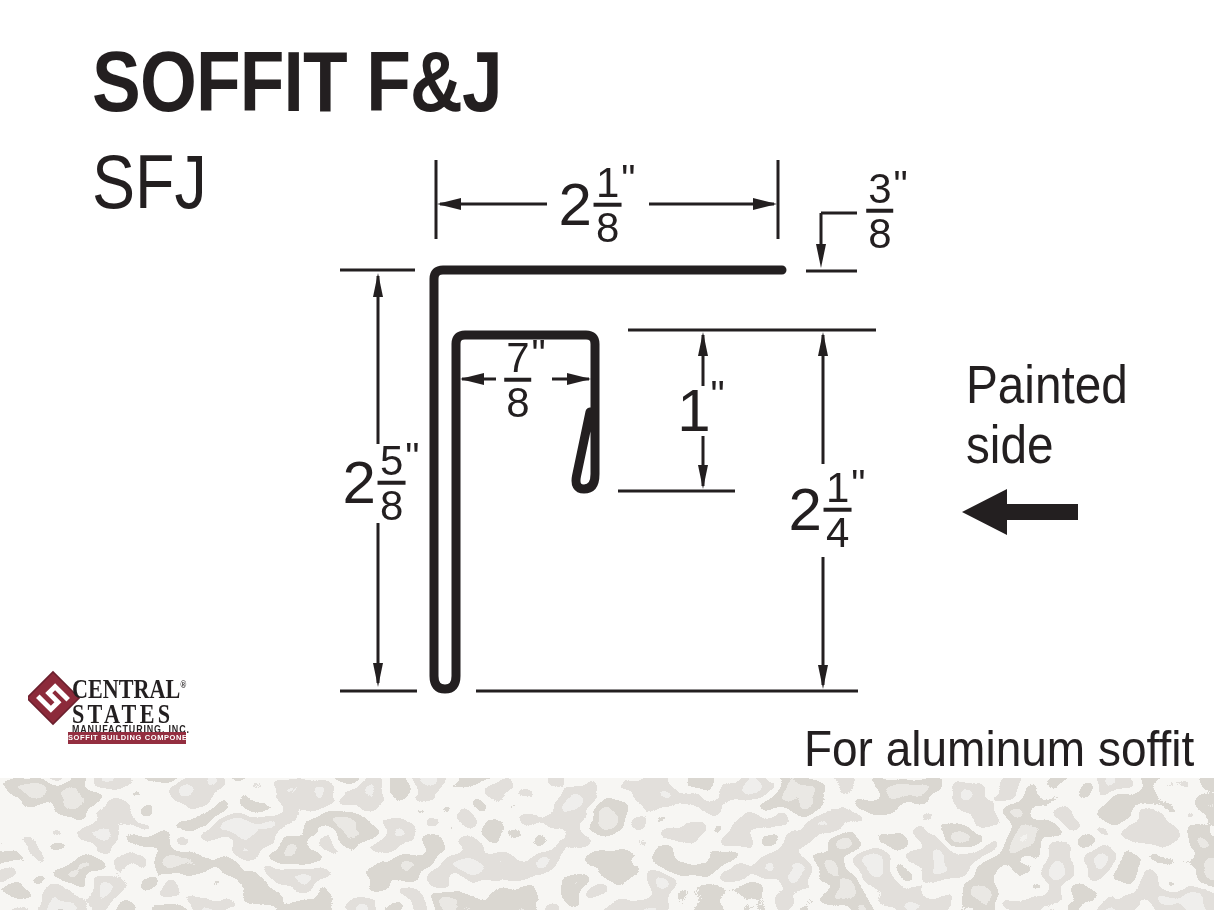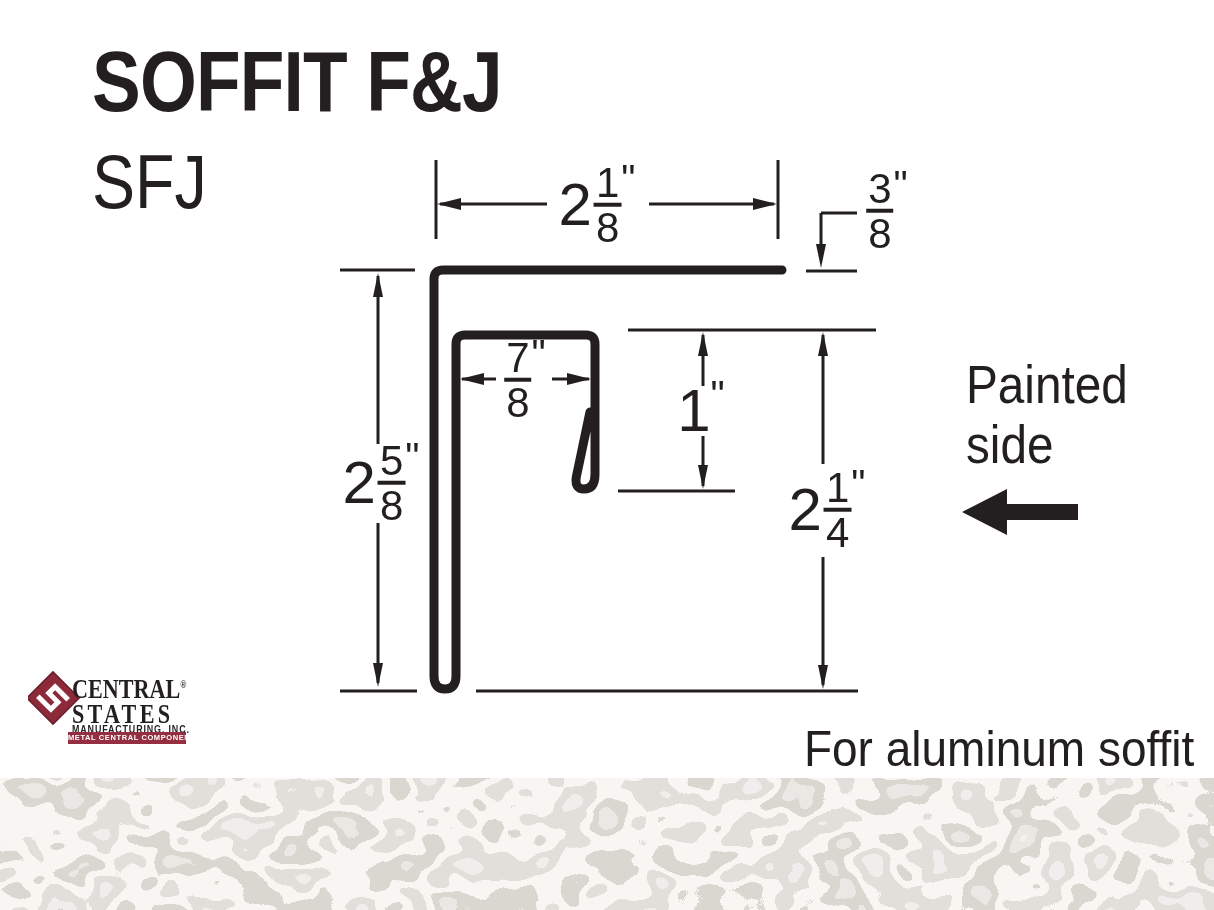--- a/index.html
+++ b/index.html
@@ -165,21 +165,21 @@
   <div class="logo">
     <svg width="52" height="62" viewBox="0 0 52 62">
       <g transform="translate(25,30) rotate(45)">
         <rect x="-18.5" y="-18.5" width="37" height="37" fill="#8c2a3a" stroke="#6b1f2d" stroke-width="1.5"></rect>
         <path d="M12 -9.5 H-6.5 V-0.5 H6.5 V9.5 H-12" stroke="#ffffff" stroke-width="5" fill="none"></path>
       </g>
     </svg>
     <div class="logo-name1"><span>CENTRAL</span><sup>®</sup></div>
     <div class="logo-name2">STATES</div>
     <div class="logo-sub">MANUFACTURING, INC.</div>
-    <div class="logo-banner">METAL CENTRAL COMPONENTS</div>
+    <div class="logo-banner">SOFFIT BUILDING COMPONENTS</div>
   </div>
 
   <div class="footnote">For aluminum soffit</div>
 
   <div class="galv-band">
     <svg width="1214" height="140">
       <defs>
         <filter id="spangle" x="0" y="0" width="100%" height="100%">
           <feTurbulence type="fractalNoise" baseFrequency="0.022 0.028" numOctaves="2" seed="8" result="n"></feTurbulence>
           <feColorMatrix in="n" type="matrix" values="1 0 0 0 0  1 0 0 0 0  1 0 0 0 0  0 0 0 0 1"></feColorMatrix>

